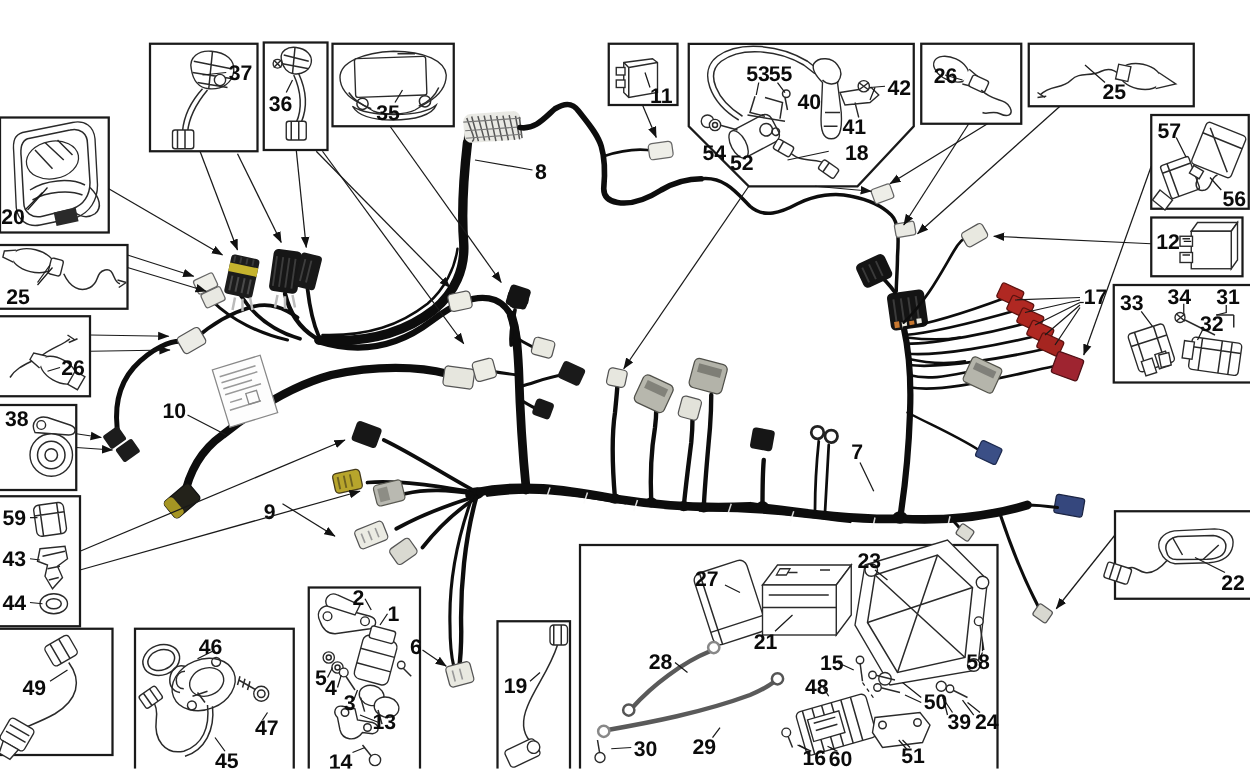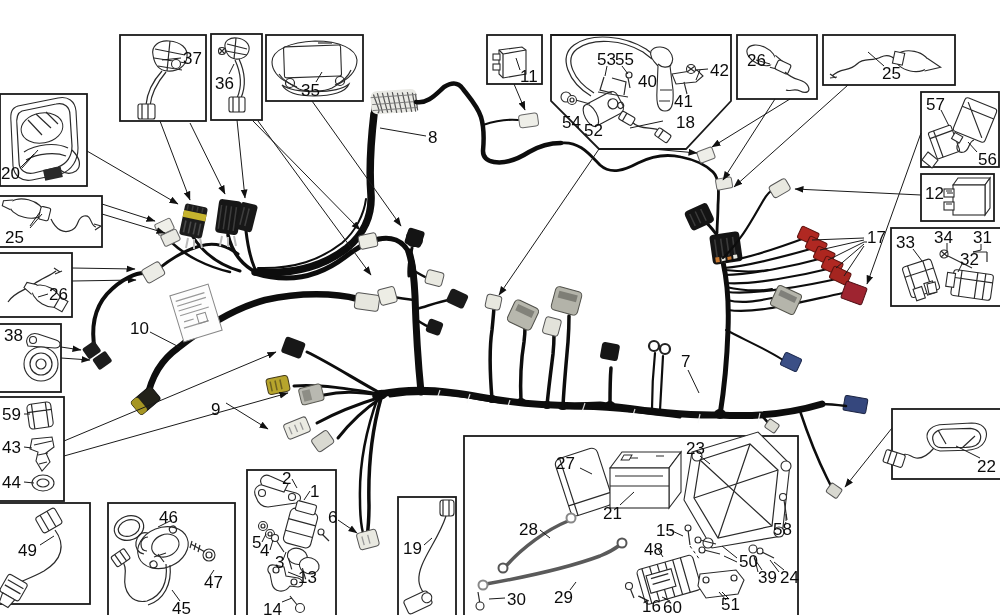--- a/index.html
+++ b/index.html
@@ -1,16 +1,16 @@
 <!DOCTYPE html>
 <html><head>
 <meta charset="utf-8">
 <style>
 html,body{margin:0;padding:0;background:#fff;}
-#page{width:1000px;height:615px;position:relative;overflow:hidden;background:#fff;}
+#page{width:1000px;height:615px;position:relative;overflow:hidden;background:#fff;font-weight:bold;}
 svg{position:absolute;left:0;top:0;}
 text{font-family:"Liberation Sans",sans-serif;font-size:17px;fill:#0b0b0b;}
 .bx{fill:#fff;stroke:#1a1a1a;stroke-width:1.8;}
 .ln{stroke:#1a1a1a;stroke-width:1;fill:none;}
 .art{stroke:#2a2a2a;stroke-width:1.2;fill:none;}
 .artf{stroke:#2a2a2a;stroke-width:1.1;fill:#fff;}
 .w{stroke:#0d0d0d;fill:none;stroke-linecap:round;}
 </style>
 </head>
 <body>

